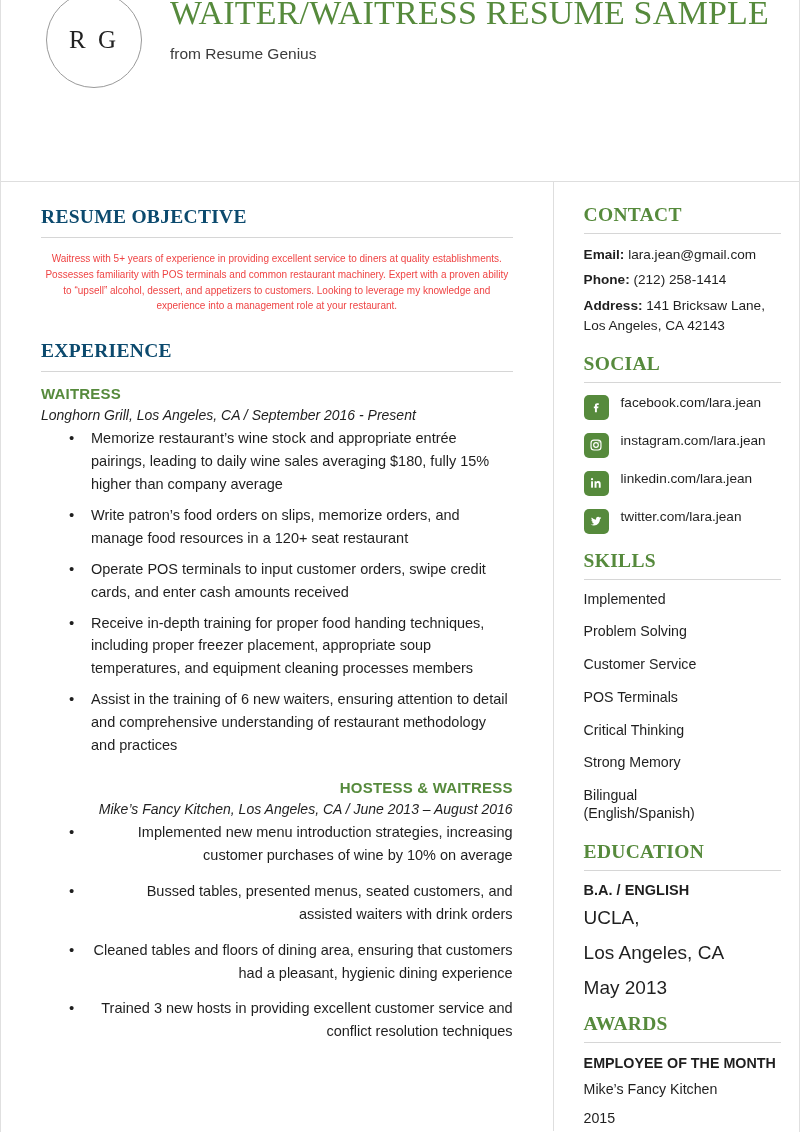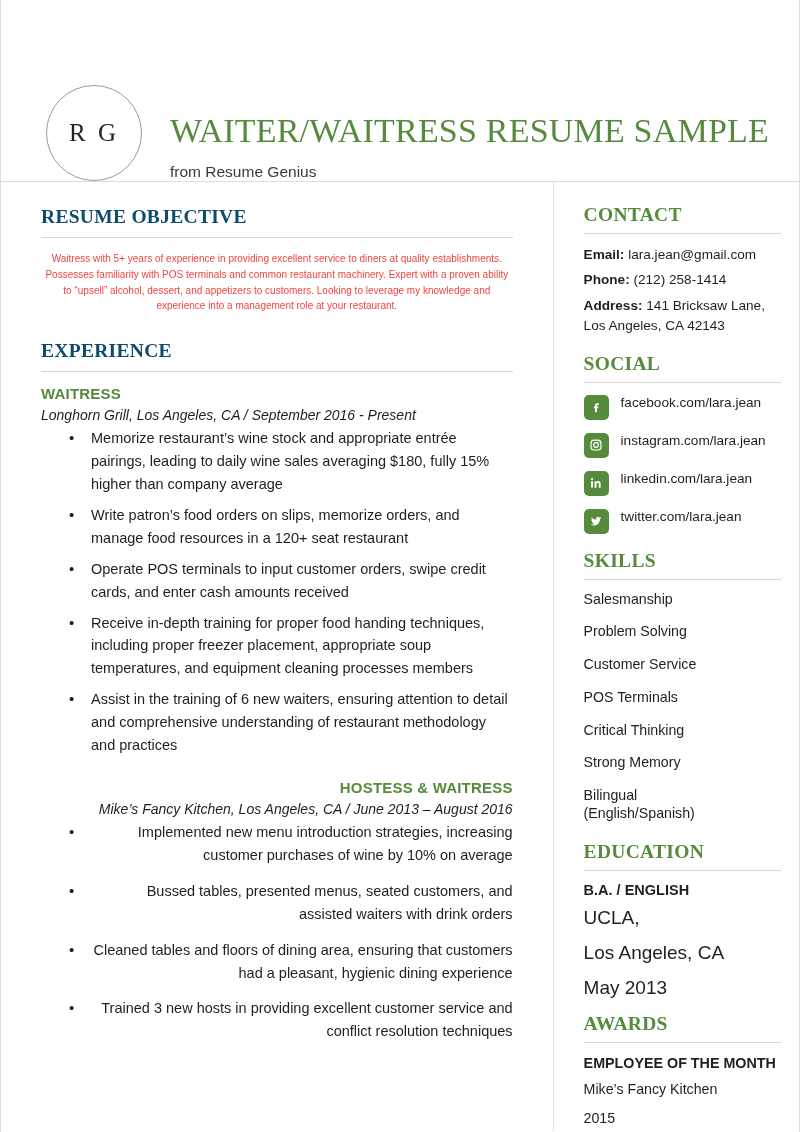--- a/index.html
+++ b/index.html
@@ -27,21 +27,21 @@
     border-left: 1px solid #e0e0e0;
     border-right: 1px solid #e0e0e0;
     box-sizing: border-box;
   }
 
   
   .header {
     height: 182px;
     border-bottom: 1px solid #dedede;
     display: flex;
-    align-items: flex-end;
+    align-items: flex-start;
     padding-left: 45px;
     box-sizing: border-box;
   }
   .monogram {
     width: 94px;
     height: 94px;
     border-radius: 50%;
     border: 1px solid #9a9a9a;
     display: flex;
     align-items: center;
@@ -343,21 +343,21 @@
                   <path d="M21 6.6c-.7.3-1.4.5-2.1.6.8-.5 1.3-1.2 1.6-2-.7.4-1.5.7-2.3.9A3.6 3.6 0 0 0 12 8.9c0 .3 0 .6.1.8A10.2 10.2 0 0 1 4.6 5.9a3.6 3.6 0 0 0 1.1 4.8c-.6 0-1.1-.2-1.6-.4 0 1.8 1.2 3.2 2.9 3.6-.5.1-1 .2-1.6.1.4 1.4 1.8 2.5 3.3 2.5A7.3 7.3 0 0 1 3 18.1a10.2 10.2 0 0 0 5.5 1.6c6.6 0 10.2-5.5 10.2-10.2v-.5c.7-.5 1.3-1.2 1.8-1.9z"></path>
                 </svg>
             </span>
             <span class="social-text">twitter.com/lara.jean</span>
           </div>
         </div>
 
         <h2 class="r-sec-h mt-skills">SKILLS</h2>
         <div class="r-rule"></div>
         <div class="skills-list">
-          <div class="skill">Salesmanship</div>
+          <div class="skill">Implemented</div>
           <div class="skill">Problem Solving</div>
           <div class="skill">Customer Service</div>
           <div class="skill">POS Terminals</div>
           <div class="skill">Critical Thinking</div>
           <div class="skill">Strong Memory</div>
           <div class="skill" style="white-space:pre-line">Bilingual
 (English/Spanish)</div>
         </div>
 
         <h2 class="r-sec-h mt-edu">EDUCATION</h2>

